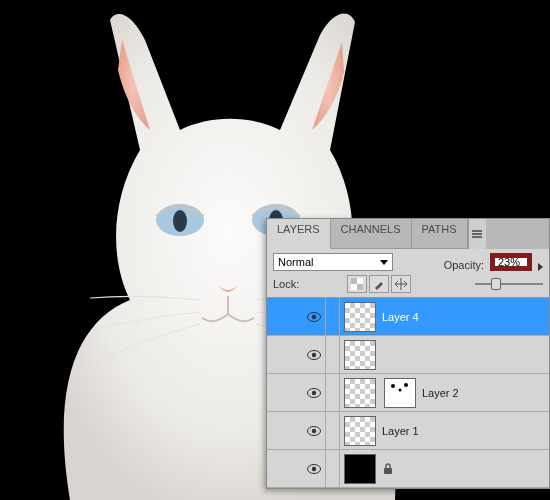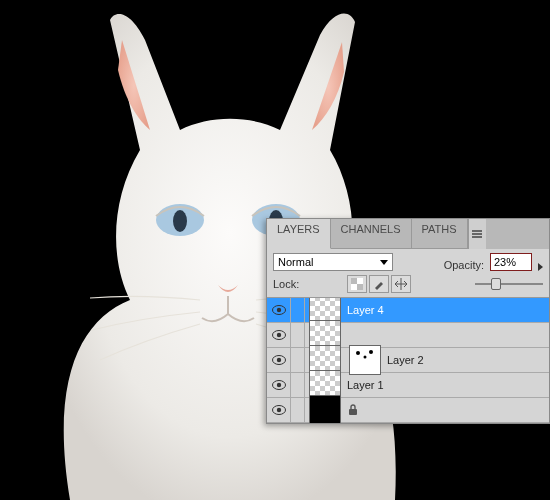--- a/index.html
+++ b/index.html
@@ -10,31 +10,31 @@
 .panel{position:absolute;right:0;top:218px;width:284px;background:#d5d5d5;border:1px solid #8a8a8a;box-shadow:-2px 2px 6px rgba(0,0,0,.35);}
 .tabs{display:flex;background:#b8b8b8;height:30px;}
 .tab{padding:4px 10px 0;color:#4a4a4a;border-right:1px solid #999;border-bottom:1px solid #999;cursor:pointer;}
 .tab.active{background:#d5d5d5;border-bottom:1px solid #d5d5d5;font-weight:normal;}
 .tab:last-of-type{flex:1;border-right:none;}
 .panel-menu{width:18px;display:flex;align-items:center;justify-content:center;background:#cfcfcf;border-left:1px solid #999;cursor:pointer;}
 .row1{display:flex;align-items:flex-end;padding:4px 6px;gap:4px;}
 .blend{flex:0 0 120px;height:18px;border:1px solid #888;background:#fff;padding:1px 4px;display:flex;align-items:center;justify-content:space-between;cursor:pointer;}
 .caret{width:0;height:0;border-left:4px solid transparent;border-right:4px solid transparent;border-top:5px solid #000;}
 .op-label{margin-left:auto;color:#333;}
-.op-val{border:1px solid #7f1d1d;background:#fff;width:42px;height:18px;padding:1px 3px;margin-left:2px;display:flex;align-items:center;cursor:text;}
+.op-val{border:5px solid #7f1d1d;background:#fff;width:42px;height:18px;padding:1px 3px;margin-left:2px;display:flex;align-items:center;cursor:text;}
 .arrow-r{width:0;height:0;border-top:4px solid transparent;border-bottom:4px solid transparent;border-left:5px solid #333;margin-left:2px;cursor:pointer;}
 .row2{display:flex;align-items:center;padding:0 6px 4px;border-bottom:1px solid #999;gap:44px;}
 .lock-label{color:#333;margin-right:4px;}
 .lock-icons{display:flex;gap:2px;}
 .lock-ico{width:20px;height:18px;border:1px solid #999;background:#dcdcdc;display:flex;align-items:center;justify-content:center;cursor:pointer;}
 .slider-wrap{flex:1;margin-left:20px;position:relative;height:16px;}
 .slider-track{position:absolute;left:0;right:0;top:7px;height:2px;background:#888;}
 .slider-thumb{position:absolute;top:2px;left:21%;width:10px;height:12px;background:#ddd;border:1px solid #666;border-radius:2px;cursor:pointer;}
 .layers{max-height:240px;overflow:hidden;}
-.layer{display:flex;align-items:center;height:25px;border-bottom:1px solid #aaa;background:#d5d5d5;}
+.layer{display:flex;align-items:center;height:38px;border-bottom:1px solid #aaa;background:#d5d5d5;padding-left:35px;}
 .layer.selected{background:#3399ff;}
 .layer.selected .lname{color:#fff;}
 .eye{width:24px;height:38px;border-right:1px solid #aaa;display:flex;align-items:center;justify-content:center;cursor:pointer;}
 .eye svg{width:14px;height:10px;}
 .spacer{width:14px;height:38px;border-right:1px solid #aaa;}
 .thumb{width:32px;height:30px;margin:0 4px;border:1px solid #666;background:#fff;display:flex;align-items:center;justify-content:center;cursor:pointer;}
 .thumb.checker{background-image:linear-gradient(45deg,#ccc 25%,transparent 25%),linear-gradient(-45deg,#ccc 25%,transparent 25%),linear-gradient(45deg,transparent 75%,#ccc 75%),linear-gradient(-45deg,transparent 75%,#ccc 75%);background-size:10px 10px;background-position:0 0,0 5px,5px -5px,-5px 0;}
 .thumb.black{background:#000;}
 .thumb.mask{background:#fff;}
 .lname{flex:1;color:#222;padding-left:2px;cursor:text;overflow:hidden;}

